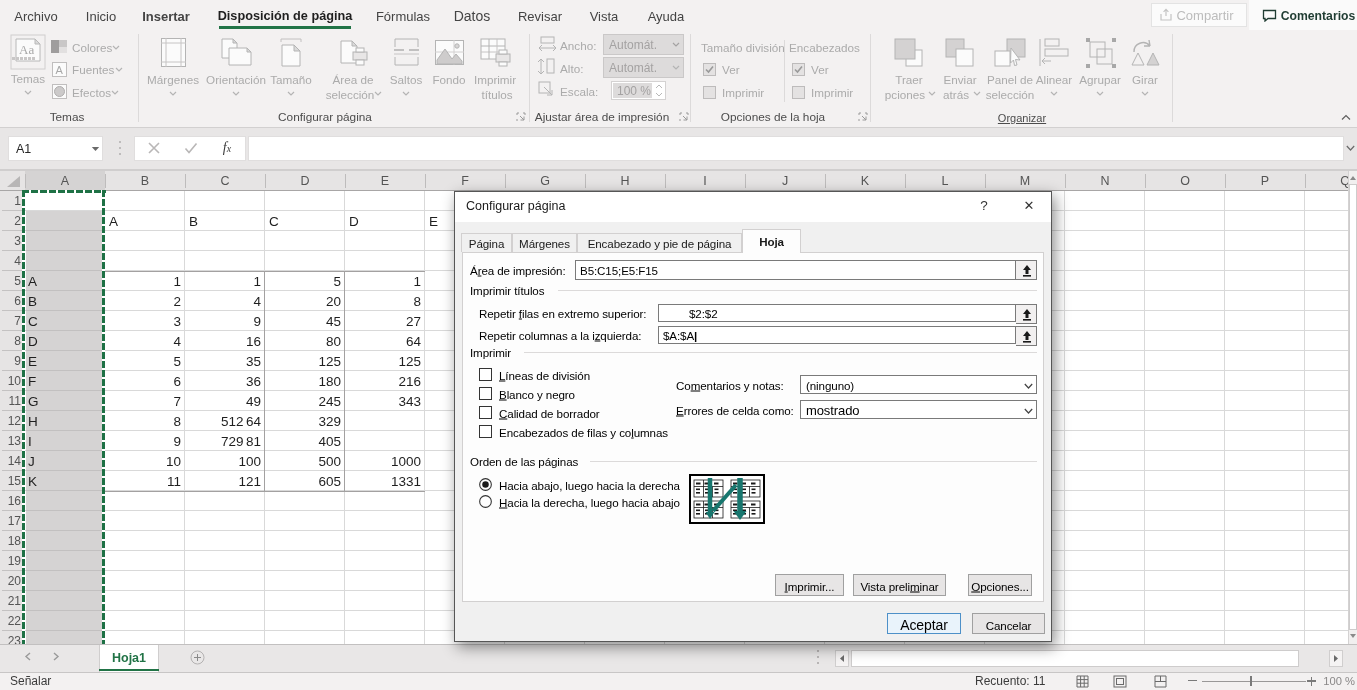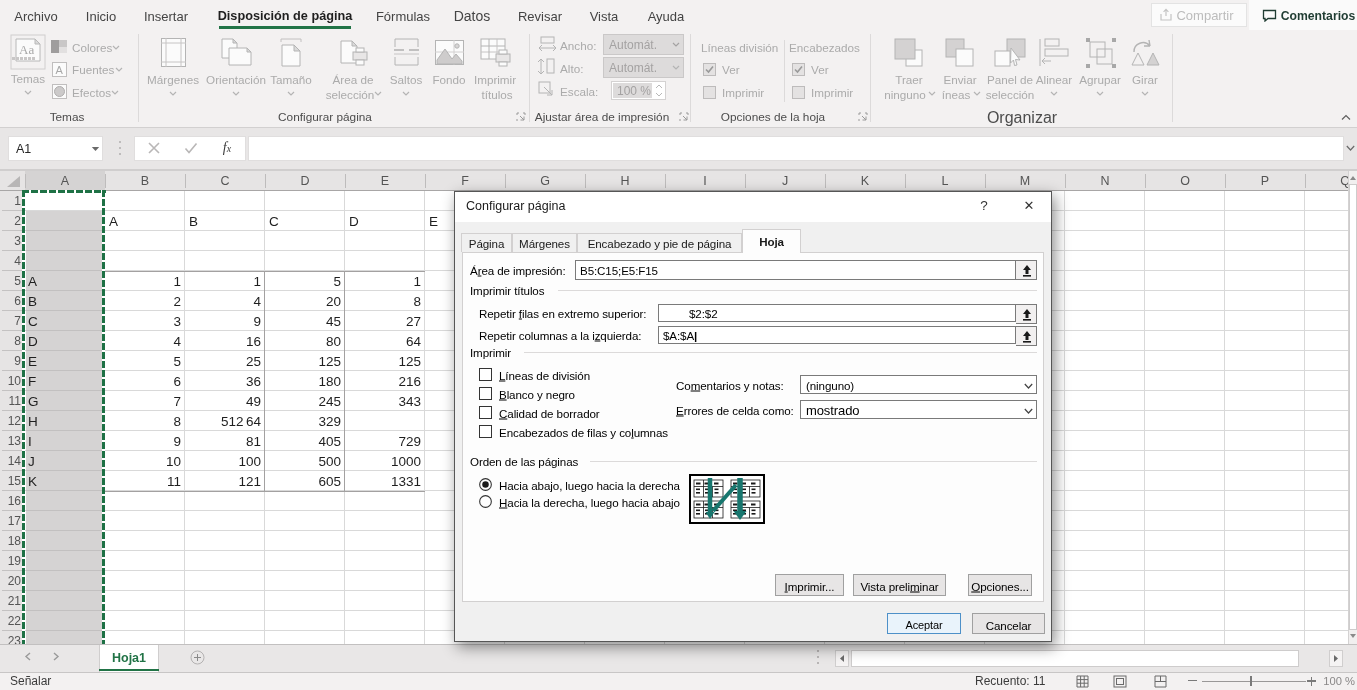--- a/index.html
+++ b/index.html
@@ -1,17 +1,17 @@
 <!DOCTYPE html>
 <html><head><meta charset="utf-8"><style>html,body{margin:0;padding:0;}*{box-sizing:border-box;}u{text-decoration:underline;}</style></head><body>
 <div id="root" style="position:relative;width:1357px;height:690px;background:#fff;font-family:'Liberation Sans',sans-serif;overflow:hidden">
     <div style="position:absolute;left:0px;top:0px;width:1357px;height:30px;background:#f3f1f1;"></div>
     <div style="position:absolute;left:36px;top:16px;transform:translate(-50%,-50%);font-size:13px;color:#444;white-space:nowrap;font-weight:normal;">Archivo</div>
     <div style="position:absolute;left:101px;top:16px;transform:translate(-50%,-50%);font-size:13px;color:#444;white-space:nowrap;font-weight:normal;">Inicio</div>
-    <div style="position:absolute;left:166px;top:16px;transform:translate(-50%,-50%);font-size:13px;color:#444;white-space:nowrap;font-weight:normal;">Insertar</div>
+    <div style="position:absolute;left:166px;top:16px;transform:translate(-50%,-50%);font-size:13px;color:#444;white-space:nowrap;font-weight:bold;">Insertar</div>
     <div style="position:absolute;left:403px;top:16px;transform:translate(-50%,-50%);font-size:13px;color:#444;white-space:nowrap;font-weight:normal;">Fórmulas</div>
     <div style="position:absolute;left:472px;top:16px;transform:translate(-50%,-50%);font-size:14px;color:#444;white-space:nowrap;font-weight:normal;">Datos</div>
     <div style="position:absolute;left:540px;top:16px;transform:translate(-50%,-50%);font-size:13px;color:#444;white-space:nowrap;font-weight:normal;">Revisar</div>
     <div style="position:absolute;left:604px;top:16px;transform:translate(-50%,-50%);font-size:13px;color:#444;white-space:nowrap;font-weight:normal;">Vista</div>
     <div style="position:absolute;left:666px;top:16px;transform:translate(-50%,-50%);font-size:13px;color:#444;white-space:nowrap;font-weight:normal;">Ayuda</div>
     <div style="position:absolute;left:285px;top:16px;transform:translate(-50%,-50%);font-size:12.7px;color:#1f1f1f;white-space:nowrap;font-weight:bold;">Disposición de página</div>
     <div style="position:absolute;left:219px;top:26px;width:132px;height:3px;background:#217346;"></div>
     <div style="position:absolute;left:1151px;top:3px;width:96px;height:24px;background:#fbfbfb;border:1px solid #e3e3e3;"></div>
     <div style="position:absolute;left:1205px;top:15px;transform:translate(-50%,-50%);font-size:13px;color:#bcbcbc;white-space:nowrap;font-weight:normal;">Compartir</div>
     <svg style="position:absolute;left:1159px;top:8px" width="14" height="14" viewBox="0 0 14 14">
@@ -178,21 +178,21 @@
     <div style="position:absolute;left:613px;top:83px;width:39px;height:15px;background:#dddbdb;"></div>
     <div style="position:absolute;left:617px;top:91px;transform:translateY(-50%);font-size:12px;color:#a4a2a2;white-space:nowrap;font-weight:normal;">100 %</div>
     <svg style="position:absolute;left:655px;top:84px" width="8" height="13" viewBox="0 0 8 13">
       <path d="M1 4 L4 1 L7 4 M1 9 L4 12 L7 9" fill="none" stroke="#b8b8b8"></path>
     </svg>
     <div style="position:absolute;left:602px;top:117px;transform:translate(-50%,-50%);font-size:11.8px;color:#4c4c4c;white-space:nowrap;font-weight:normal;">Ajustar área de impresión</div>
     <svg style="position:absolute;left:679px;top:112px" width="10" height="10" viewBox="0 0 10 10">
       <path d="M1 3 V1 H3 M7 1 H9 V3 M1 7 V9" fill="none" stroke="#9a9a9a"></path>
       <path d="M4 4 L8 8 M8 4.5 V8 H4.5" fill="none" stroke="#9a9a9a"></path>
     </svg>
-    <div style="position:absolute;left:701px;top:47px;transform:translateY(-50%);font-size:11.7px;color:#ababab;white-space:nowrap;font-weight:normal;">Líneas división</div>
+    <div style="position:absolute;left:701px;top:47px;transform:translateY(-50%);font-size:11.7px;color:#ababab;white-space:nowrap;font-weight:normal;">Tamaño división</div>
     <div style="position:absolute;left:789px;top:47px;transform:translateY(-50%);font-size:11.7px;color:#ababab;white-space:nowrap;font-weight:normal;">Encabezados</div>
     <div style="position:absolute;left:784px;top:40px;width:1px;height:62px;background:#dcdada;"></div>
     <svg style="position:absolute;left:703px;top:63px" width="13" height="13" viewBox="0 0 13 13">
       <rect x="0.5" y="0.5" width="12" height="12" fill="#e4e2e2" stroke="#bdbbbb"></rect>
       <path d="M3 6.5 L5.5 9 L10 3.5" fill="none" stroke="#9a9a9a" stroke-width="1.6"></path>
     </svg>
     <div style="position:absolute;left:722px;top:69px;transform:translateY(-50%);font-size:11.7px;color:#ababab;white-space:nowrap;font-weight:normal;">Ver</div>
     <svg style="position:absolute;left:703px;top:86px" width="13" height="13" viewBox="0 0 13 13">
       <rect x="0.5" y="0.5" width="12" height="12" fill="#e4e2e2" stroke="#bdbbbb"></rect>
     </svg>
@@ -209,30 +209,30 @@
     <div style="position:absolute;left:773px;top:117px;transform:translate(-50%,-50%);font-size:11.8px;color:#4c4c4c;white-space:nowrap;font-weight:normal;">Opciones de la hoja</div>
     <svg style="position:absolute;left:858px;top:112px" width="10" height="10" viewBox="0 0 10 10">
       <path d="M1 3 V1 H3 M7 1 H9 V3 M1 7 V9" fill="none" stroke="#9a9a9a"></path>
       <path d="M4 4 L8 8 M8 4.5 V8 H4.5" fill="none" stroke="#9a9a9a"></path>
     </svg>
     <svg style="position:absolute;left:894px;top:38px" width="30" height="30" viewBox="0 0 30 30">
       <rect x="12" y="12" width="16" height="16" fill="#fbfbfb" stroke="#b4b4b4"></rect>
       <rect x="1" y="1" width="20" height="20" fill="#d4d2d2" stroke="#b4b4b4"></rect>
     </svg>
     <div style="position:absolute;left:909px;top:79px;transform:translate(-50%,-50%);font-size:11.7px;color:#ababab;white-space:nowrap;font-weight:normal;">Traer</div>
-    <div style="position:absolute;left:905px;top:94px;transform:translate(-50%,-50%);font-size:11.7px;color:#ababab;white-space:nowrap;font-weight:normal;">ninguno</div>
+    <div style="position:absolute;left:905px;top:94px;transform:translate(-50%,-50%);font-size:11.7px;color:#ababab;white-space:nowrap;font-weight:normal;">pciones</div>
     <svg style="position:absolute;left:928px;top:91px" width="8" height="5" viewBox="0 0 8 5">
       <path d="M1 1 L4 4 L7 1" fill="none" stroke="#b4b4b4" stroke-width="1.2"></path>
     </svg>
     <svg style="position:absolute;left:945px;top:38px" width="30" height="30" viewBox="0 0 30 30">
       <rect x="1" y="1" width="18" height="18" fill="#d4d2d2" stroke="#b4b4b4"></rect>
       <rect x="11" y="11" width="17" height="17" fill="#fbfbfb" stroke="#b4b4b4"></rect>
     </svg>
     <div style="position:absolute;left:960px;top:79px;transform:translate(-50%,-50%);font-size:11.7px;color:#ababab;white-space:nowrap;font-weight:normal;">Enviar</div>
-    <div style="position:absolute;left:956px;top:94px;transform:translate(-50%,-50%);font-size:11.7px;color:#ababab;white-space:nowrap;font-weight:normal;">íneas</div>
+    <div style="position:absolute;left:956px;top:94px;transform:translate(-50%,-50%);font-size:11.7px;color:#ababab;white-space:nowrap;font-weight:normal;">atrás</div>
     <svg style="position:absolute;left:973px;top:91px" width="8" height="5" viewBox="0 0 8 5">
       <path d="M1 1 L4 4 L7 1" fill="none" stroke="#b4b4b4" stroke-width="1.2"></path>
     </svg>
     <svg style="position:absolute;left:994px;top:38px" width="32" height="30" viewBox="0 0 32 30">
       <rect x="13" y="1" width="18" height="18" fill="#d4d2d2" stroke="#b4b4b4"></rect>
       <rect x="1" y="13" width="15" height="15" fill="#fbfbfb" stroke="#b4b4b4"></rect>
       <path d="M17 10 L26 22 L21.5 21.5 L23 27 L20.5 27.5 L19.5 22 L16.5 25 Z" fill="#fbfbfb" stroke="#b4b4b4"></path>
     </svg>
     <div style="position:absolute;left:1010px;top:79px;transform:translate(-50%,-50%);font-size:11.7px;color:#ababab;white-space:nowrap;font-weight:normal;">Panel de</div>
     <div style="position:absolute;left:1010px;top:94px;transform:translate(-50%,-50%);font-size:11.7px;color:#ababab;white-space:nowrap;font-weight:normal;">selección</div>
@@ -261,21 +261,21 @@
     </svg>
     <svg style="position:absolute;left:1130px;top:38px" width="31" height="30" viewBox="0 0 31 30">
       <path d="M17 27 L29 27 L23 15 Z" fill="#d4d2d2" stroke="#b4b4b4"></path>
       <path d="M2 27 L14 27 L8 15 Z" fill="none" stroke="#b4b4b4"></path>
       <path d="M4 14 A 9 9 0 0 1 20 8 M20 8 L14 8 M20 8 L19 2" fill="none" stroke="#b4b4b4" stroke-width="1.4"></path>
     </svg>
     <div style="position:absolute;left:1145px;top:79px;transform:translate(-50%,-50%);font-size:11.7px;color:#ababab;white-space:nowrap;font-weight:normal;">Girar</div>
     <svg style="position:absolute;left:1141px;top:91px" width="8" height="5" viewBox="0 0 8 5">
       <path d="M1 1 L4 4 L7 1" fill="none" stroke="#b4b4b4" stroke-width="1.2"></path>
     </svg>
-    <div style="position:absolute;left:1022px;top:118px;transform:translate(-50%,-50%);font-size:16px;color:#4c4c4c;white-space:nowrap;font-weight:normal;">Organizar</div>
+    <div style="position:absolute;left:1022px;top:118px;transform:translate(-50%,-50%);font-size:11px;color:#4c4c4c;white-space:nowrap;font-weight:normal;text-decoration:underline;">Organizar</div>
     <svg style="position:absolute;left:1341px;top:114px" width="10" height="7" viewBox="0 0 10 7">
       <path d="M1 5.5 L5 1.5 L9 5.5" fill="none" stroke="#5f5f5f" stroke-width="1.2"></path>
     </svg>
     <div style="position:absolute;left:0px;top:128px;width:1357px;height:43px;background:#e8e6e6;"></div>
     <div style="position:absolute;left:8px;top:136px;width:95px;height:25px;background:#fff;border:1px solid #e0dede;"></div>
     <div style="position:absolute;left:16px;top:149px;transform:translateY(-50%);font-size:12.5px;color:#262626;white-space:nowrap;font-weight:normal;">A1</div>
     <svg style="position:absolute;left:91px;top:146px" width="9" height="6" viewBox="0 0 9 6">
       <path d="M0.8 1 L4.5 5 L8.2 1" fill="#6a6a6a"></path>
     </svg>
     <div style="position:absolute;left:119px;top:141px;width:2px;height:2px;background:#b0aeae;border-radius:1px;"></div>
@@ -466,21 +466,21 @@
     <div style="position:absolute;left:-19px;top:381px;width:200px;transform:translateY(-50%);text-align:right;font-size:13.5px;color:#1f1f1f;white-space:nowrap;font-weight:normal;">6</div>
     <div style="position:absolute;left:-19px;top:401px;width:200px;transform:translateY(-50%);text-align:right;font-size:13.5px;color:#1f1f1f;white-space:nowrap;font-weight:normal;">7</div>
     <div style="position:absolute;left:-19px;top:421px;width:200px;transform:translateY(-50%);text-align:right;font-size:13.5px;color:#1f1f1f;white-space:nowrap;font-weight:normal;">8</div>
     <div style="position:absolute;left:-19px;top:441px;width:200px;transform:translateY(-50%);text-align:right;font-size:13.5px;color:#1f1f1f;white-space:nowrap;font-weight:normal;">9</div>
     <div style="position:absolute;left:-19px;top:461px;width:200px;transform:translateY(-50%);text-align:right;font-size:13.5px;color:#1f1f1f;white-space:nowrap;font-weight:normal;">10</div>
     <div style="position:absolute;left:-19px;top:481px;width:200px;transform:translateY(-50%);text-align:right;font-size:13.5px;color:#1f1f1f;white-space:nowrap;font-weight:normal;">11</div>
     <div style="position:absolute;left:61px;top:281px;width:200px;transform:translateY(-50%);text-align:right;font-size:13.5px;color:#1f1f1f;white-space:nowrap;font-weight:normal;">1</div>
     <div style="position:absolute;left:61px;top:301px;width:200px;transform:translateY(-50%);text-align:right;font-size:13.5px;color:#1f1f1f;white-space:nowrap;font-weight:normal;">4</div>
     <div style="position:absolute;left:61px;top:321px;width:200px;transform:translateY(-50%);text-align:right;font-size:13.5px;color:#1f1f1f;white-space:nowrap;font-weight:normal;">9</div>
     <div style="position:absolute;left:61px;top:341px;width:200px;transform:translateY(-50%);text-align:right;font-size:13.5px;color:#1f1f1f;white-space:nowrap;font-weight:normal;">16</div>
-    <div style="position:absolute;left:61px;top:361px;width:200px;transform:translateY(-50%);text-align:right;font-size:13.5px;color:#1f1f1f;white-space:nowrap;font-weight:normal;">25</div>
+    <div style="position:absolute;left:61px;top:361px;width:200px;transform:translateY(-50%);text-align:right;font-size:13.5px;color:#1f1f1f;white-space:nowrap;font-weight:normal;">35</div>
     <div style="position:absolute;left:61px;top:381px;width:200px;transform:translateY(-50%);text-align:right;font-size:13.5px;color:#1f1f1f;white-space:nowrap;font-weight:normal;">36</div>
     <div style="position:absolute;left:61px;top:401px;width:200px;transform:translateY(-50%);text-align:right;font-size:13.5px;color:#1f1f1f;white-space:nowrap;font-weight:normal;">49</div>
     <div style="position:absolute;left:61px;top:421px;width:200px;transform:translateY(-50%);text-align:right;font-size:13.5px;color:#1f1f1f;white-space:nowrap;font-weight:normal;">64</div>
     <div style="position:absolute;left:61px;top:441px;width:200px;transform:translateY(-50%);text-align:right;font-size:13.5px;color:#1f1f1f;white-space:nowrap;font-weight:normal;">81</div>
     <div style="position:absolute;left:61px;top:461px;width:200px;transform:translateY(-50%);text-align:right;font-size:13.5px;color:#1f1f1f;white-space:nowrap;font-weight:normal;">100</div>
     <div style="position:absolute;left:61px;top:481px;width:200px;transform:translateY(-50%);text-align:right;font-size:13.5px;color:#1f1f1f;white-space:nowrap;font-weight:normal;">121</div>
     <div style="position:absolute;left:141px;top:281px;width:200px;transform:translateY(-50%);text-align:right;font-size:13.5px;color:#1f1f1f;white-space:nowrap;font-weight:normal;">5</div>
     <div style="position:absolute;left:141px;top:301px;width:200px;transform:translateY(-50%);text-align:right;font-size:13.5px;color:#1f1f1f;white-space:nowrap;font-weight:normal;">20</div>
     <div style="position:absolute;left:141px;top:321px;width:200px;transform:translateY(-50%);text-align:right;font-size:13.5px;color:#1f1f1f;white-space:nowrap;font-weight:normal;">45</div>
     <div style="position:absolute;left:141px;top:341px;width:200px;transform:translateY(-50%);text-align:right;font-size:13.5px;color:#1f1f1f;white-space:nowrap;font-weight:normal;">80</div>
@@ -492,21 +492,21 @@
     <div style="position:absolute;left:141px;top:461px;width:200px;transform:translateY(-50%);text-align:right;font-size:13.5px;color:#1f1f1f;white-space:nowrap;font-weight:normal;">500</div>
     <div style="position:absolute;left:141px;top:481px;width:200px;transform:translateY(-50%);text-align:right;font-size:13.5px;color:#1f1f1f;white-space:nowrap;font-weight:normal;">605</div>
     <div style="position:absolute;left:221px;top:281px;width:200px;transform:translateY(-50%);text-align:right;font-size:13.5px;color:#1f1f1f;white-space:nowrap;font-weight:normal;">1</div>
     <div style="position:absolute;left:221px;top:301px;width:200px;transform:translateY(-50%);text-align:right;font-size:13.5px;color:#1f1f1f;white-space:nowrap;font-weight:normal;">8</div>
     <div style="position:absolute;left:221px;top:321px;width:200px;transform:translateY(-50%);text-align:right;font-size:13.5px;color:#1f1f1f;white-space:nowrap;font-weight:normal;">27</div>
     <div style="position:absolute;left:221px;top:341px;width:200px;transform:translateY(-50%);text-align:right;font-size:13.5px;color:#1f1f1f;white-space:nowrap;font-weight:normal;">64</div>
     <div style="position:absolute;left:221px;top:361px;width:200px;transform:translateY(-50%);text-align:right;font-size:13.5px;color:#1f1f1f;white-space:nowrap;font-weight:normal;">125</div>
     <div style="position:absolute;left:221px;top:381px;width:200px;transform:translateY(-50%);text-align:right;font-size:13.5px;color:#1f1f1f;white-space:nowrap;font-weight:normal;">216</div>
     <div style="position:absolute;left:221px;top:401px;width:200px;transform:translateY(-50%);text-align:right;font-size:13.5px;color:#1f1f1f;white-space:nowrap;font-weight:normal;">343</div>
     <div style="position:absolute;left:221px;top:421px;width:200px;transform:translateY(-50%);text-align:left;font-size:13.5px;color:#1f1f1f;white-space:nowrap;font-weight:normal;">512</div>
-    <div style="position:absolute;left:221px;top:441px;width:200px;transform:translateY(-50%);text-align:right;font-size:13.5px;color:#1f1f1f;white-space:nowrap;font-weight:normal;">729</div>
+    <div style="position:absolute;left:221px;top:441px;width:200px;transform:translateY(-50%);font-size:13.5px;color:#1f1f1f;white-space:nowrap;font-weight:normal;">729</div>
     <div style="position:absolute;left:221px;top:461px;width:200px;transform:translateY(-50%);text-align:right;font-size:13.5px;color:#1f1f1f;white-space:nowrap;font-weight:normal;">1000</div>
     <div style="position:absolute;left:221px;top:481px;width:200px;transform:translateY(-50%);text-align:right;font-size:13.5px;color:#1f1f1f;white-space:nowrap;font-weight:normal;">1331</div>
     <div style="position:absolute;left:105px;top:271px;width:320px;height:1px;background:#a3a1a1;"></div>
     <div style="position:absolute;left:105px;top:491px;width:320px;height:1px;background:#a3a1a1;"></div>
     <div style="position:absolute;left:264px;top:271px;width:1px;height:221px;background:#a3a1a1;"></div>
     <div style="position:absolute;left:344px;top:271px;width:1px;height:221px;background:#a3a1a1;"></div>
     <div style="position:absolute;left:22px;top:190px;width:84px;height:3px;background:repeating-linear-gradient(90deg,#1e7145 0 7px,#fff 7px 9px);"></div>
     <div style="position:absolute;left:22px;top:190px;width:3px;height:454px;background:repeating-linear-gradient(180deg,#1e7145 0 7px,#fff 7px 9px);"></div>
     <div style="position:absolute;left:102px;top:190px;width:3px;height:454px;background:repeating-linear-gradient(180deg,#1e7145 0 7px,#fff 7px 9px);"></div>
     <div style="position:absolute;left:1348px;top:171px;width:9px;height:473px;background:#f1efef;border-left:1px solid #d4d2d2;"></div>
@@ -706,15 +706,15 @@
         <path d="M44.5 37 H57.5 L51 46 Z" stroke="none"></path>
       </g>
     </svg>
     <div style="position:absolute;left:775px;top:574px;width:69px;height:22px;background:#e7e5e5;border:1px solid #a0a0a0;"></div>
     <div style="position:absolute;left:809.5px;top:586.0px;transform:translate(-50%,-50%);font-size:11.6px;color:#000;white-space:nowrap;font-weight:normal;letter-spacing:-0.1px;"><u>I</u>mprimir...</div>
     <div style="position:absolute;left:853px;top:574px;width:93px;height:22px;background:#e7e5e5;border:1px solid #a0a0a0;"></div>
     <div style="position:absolute;left:899.5px;top:586.0px;transform:translate(-50%,-50%);font-size:11.6px;color:#000;white-space:nowrap;font-weight:normal;letter-spacing:-0.1px;">Vista preli<u>m</u>inar</div>
     <div style="position:absolute;left:968px;top:574px;width:64px;height:22px;background:#e7e5e5;border:1px solid #a0a0a0;"></div>
     <div style="position:absolute;left:1000.0px;top:586.0px;transform:translate(-50%,-50%);font-size:11.6px;color:#000;white-space:nowrap;font-weight:normal;letter-spacing:-0.1px;"><u>O</u>pciones...</div>
     <div style="position:absolute;left:887px;top:613px;width:74px;height:21px;background:#e9f3fb;border:1px solid #4d90c8;"></div>
-    <div style="position:absolute;left:924.0px;top:624.5px;transform:translate(-50%,-50%);font-size:11px;color:#000;white-space:nowrap;font-weight:normal;letter-spacing:-0.1px;">Aceptar</div>
+    <div style="position:absolute;left:924.0px;top:624.5px;transform:translate(-50%,-50%);font-size:14px;color:#000;white-space:nowrap;font-weight:normal;letter-spacing:-0.1px;">Aceptar</div>
     <div style="position:absolute;left:972px;top:613px;width:73px;height:21px;background:#e7e5e5;border:1px solid #a0a0a0;"></div>
     <div style="position:absolute;left:1008.5px;top:624.5px;transform:translate(-50%,-50%);font-size:11.6px;color:#000;white-space:nowrap;font-weight:normal;letter-spacing:-0.1px;">Cancelar</div>
   </div>
 </body></html>

